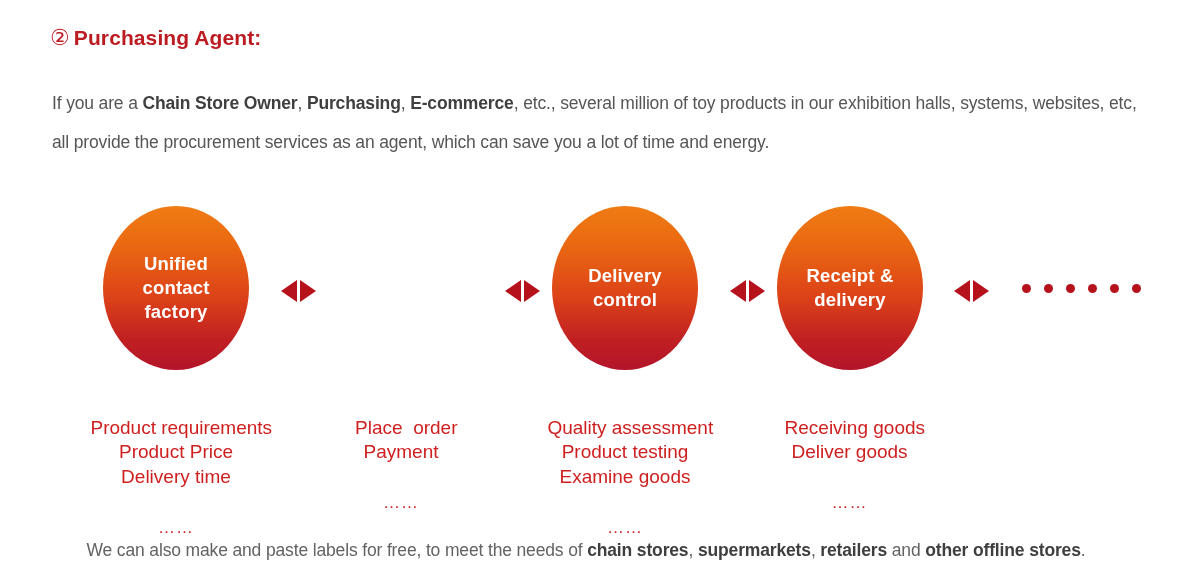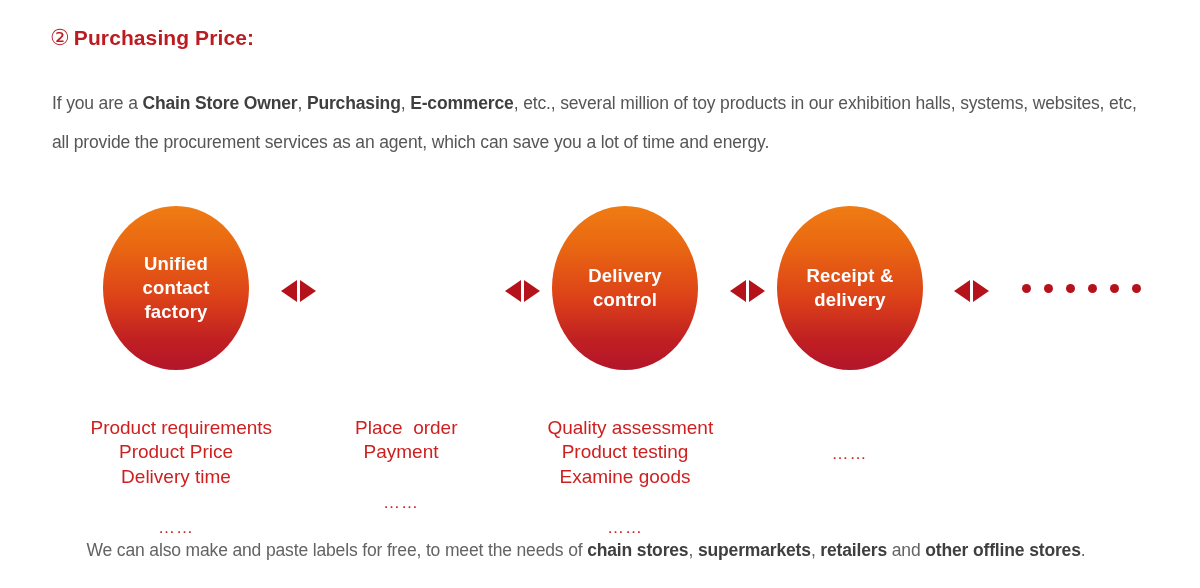--- a/index.html
+++ b/index.html
@@ -133,21 +133,21 @@
     font-size: 17.5px;
     color: #636363;
     letter-spacing: -0.15px;
   }
   #footer b { color: #3f3f3f; font-weight: bold; }
 </style>
 </head>
 <body>
 
 <div id="heading">
-  <span class="num">②</span><span>Purchasing Price:</span>
+  <span class="num">②</span><span>Purchasing Agent:</span>
 </div>
 
 <p id="intro">
   <span>If you are a </span><b>Chain Store Owner</b><span>, </span><b>Purchasing</b><span>, </span><b>E-commerce</b><span>, etc., several million of toy products in our exhibition halls, systems, websites, etc, all provide the procurement services as an agent, which can save you a lot of time and energy.</span>
 </p>
 
 <div id="flow">
 
   <div class="node" style="left: 103px;">
     <span class="node-label">Unified
@@ -202,18 +202,20 @@
 Payment</span>
   <span class="ell">……</span>
 </div>
 <div class="caption" style="left: 525px; width: 200px;">
   <span>Quality assessment
 Product testing
 Examine goods</span>
   <span class="ell">……</span>
 </div>
 <div class="caption" style="left: 762px; width: 175px;">
+  <span>Receiving goods
+Deliver goods</span>
   <span class="ell">……</span>
 </div>
 
 <div id="footer">
   <span>We can also make and paste labels for free, to meet the needs of </span><b>chain stores</b><span>, </span><b>supermarkets</b><span>, </span><b>retailers</b><span> and </span><b>other offline stores</b><span>.</span>
 </div>
 
 </body></html>

